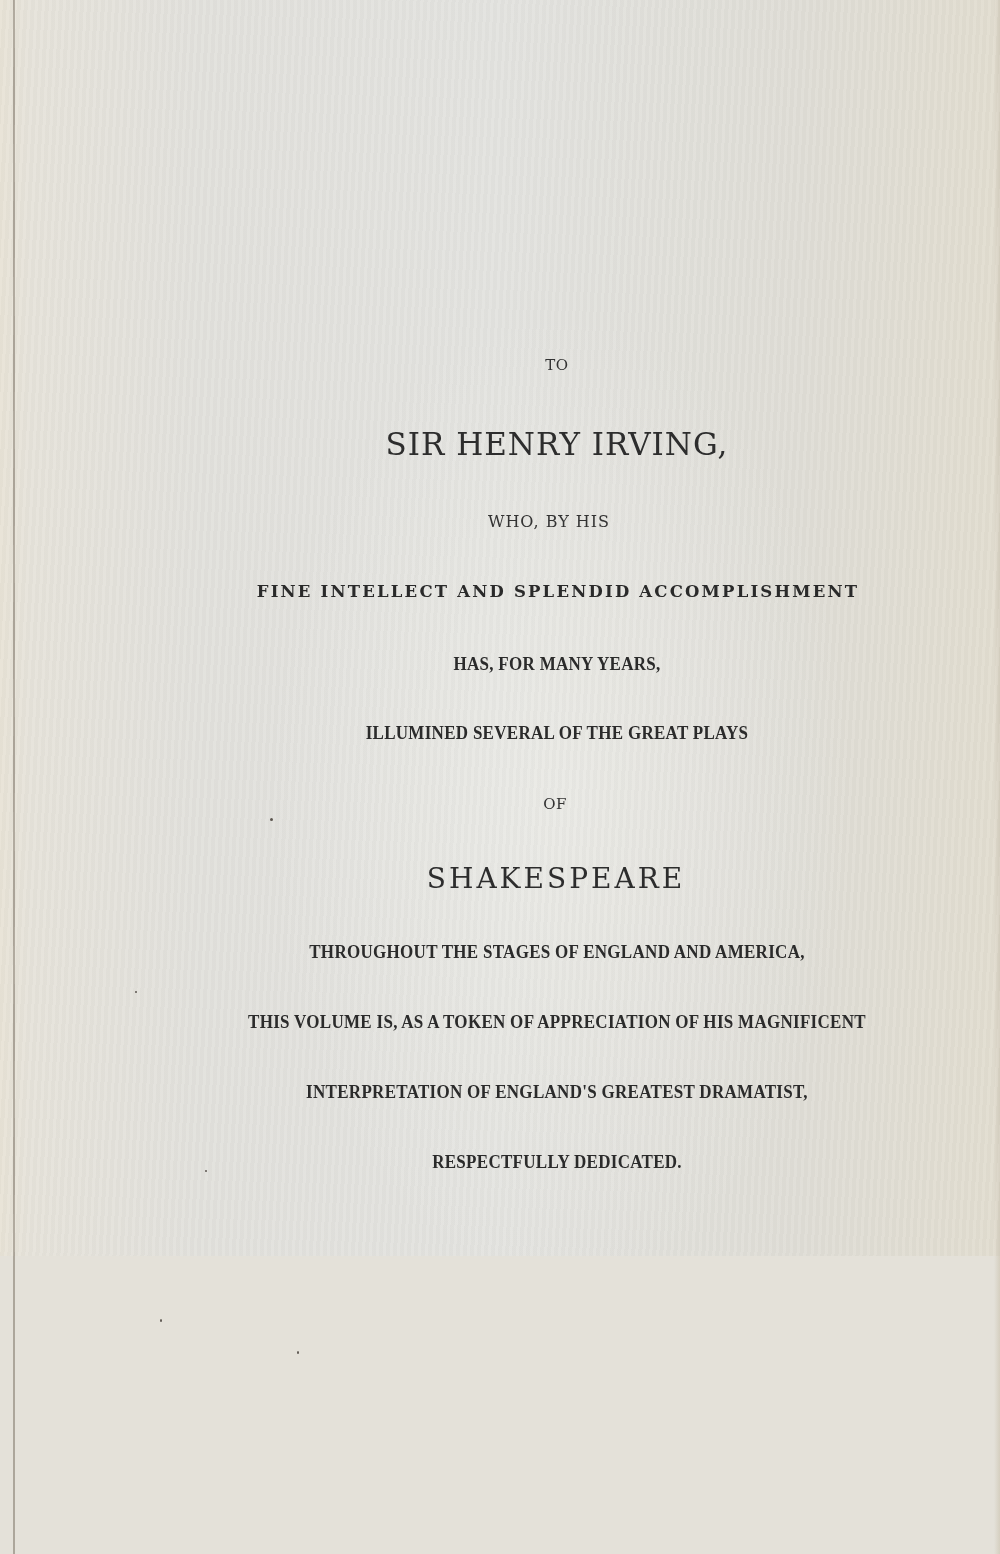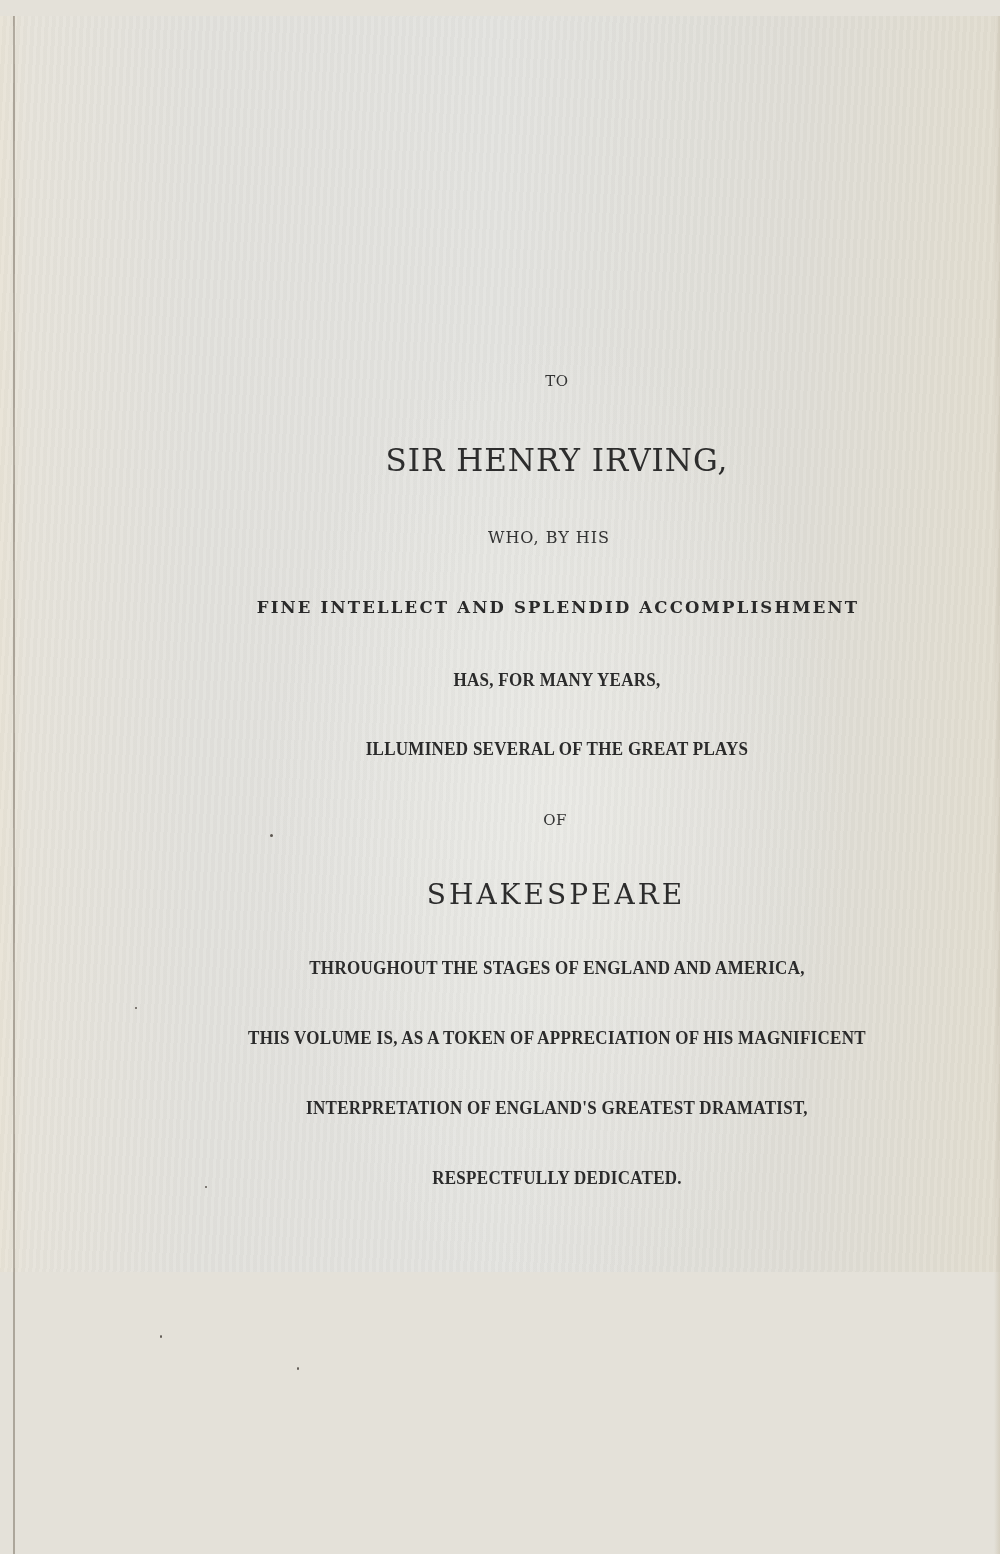--- a/index.html
+++ b/index.html
@@ -11,21 +11,21 @@
       height: 1554px;
       position: relative;
       overflow: hidden;
       background: #e4e1d9;
       font-family: "Liberation Serif", "DejaVu Serif", serif;
       color: #2b2b2b;
     }
     .page {
       position: absolute;
       left: 0;
-      top: 16px;
+      top: 0;
       width: 1000px;
       height: 1256px;
       background:
         radial-gradient(ellipse 420px 700px at 560px 800px, rgba(240,240,236,0.55), rgba(240,240,236,0) 70%),
         linear-gradient(90deg, #e8e3d6 0px, #e6e3da 30px, #e2e1dc 200px, #e3e3df 500px, #dfddd6 800px, #e2ddd0 1000px);
     }
     .page::after {
       content: "";
       position: absolute;
       left: 0; top: 0; right: 0; bottom: 0;

